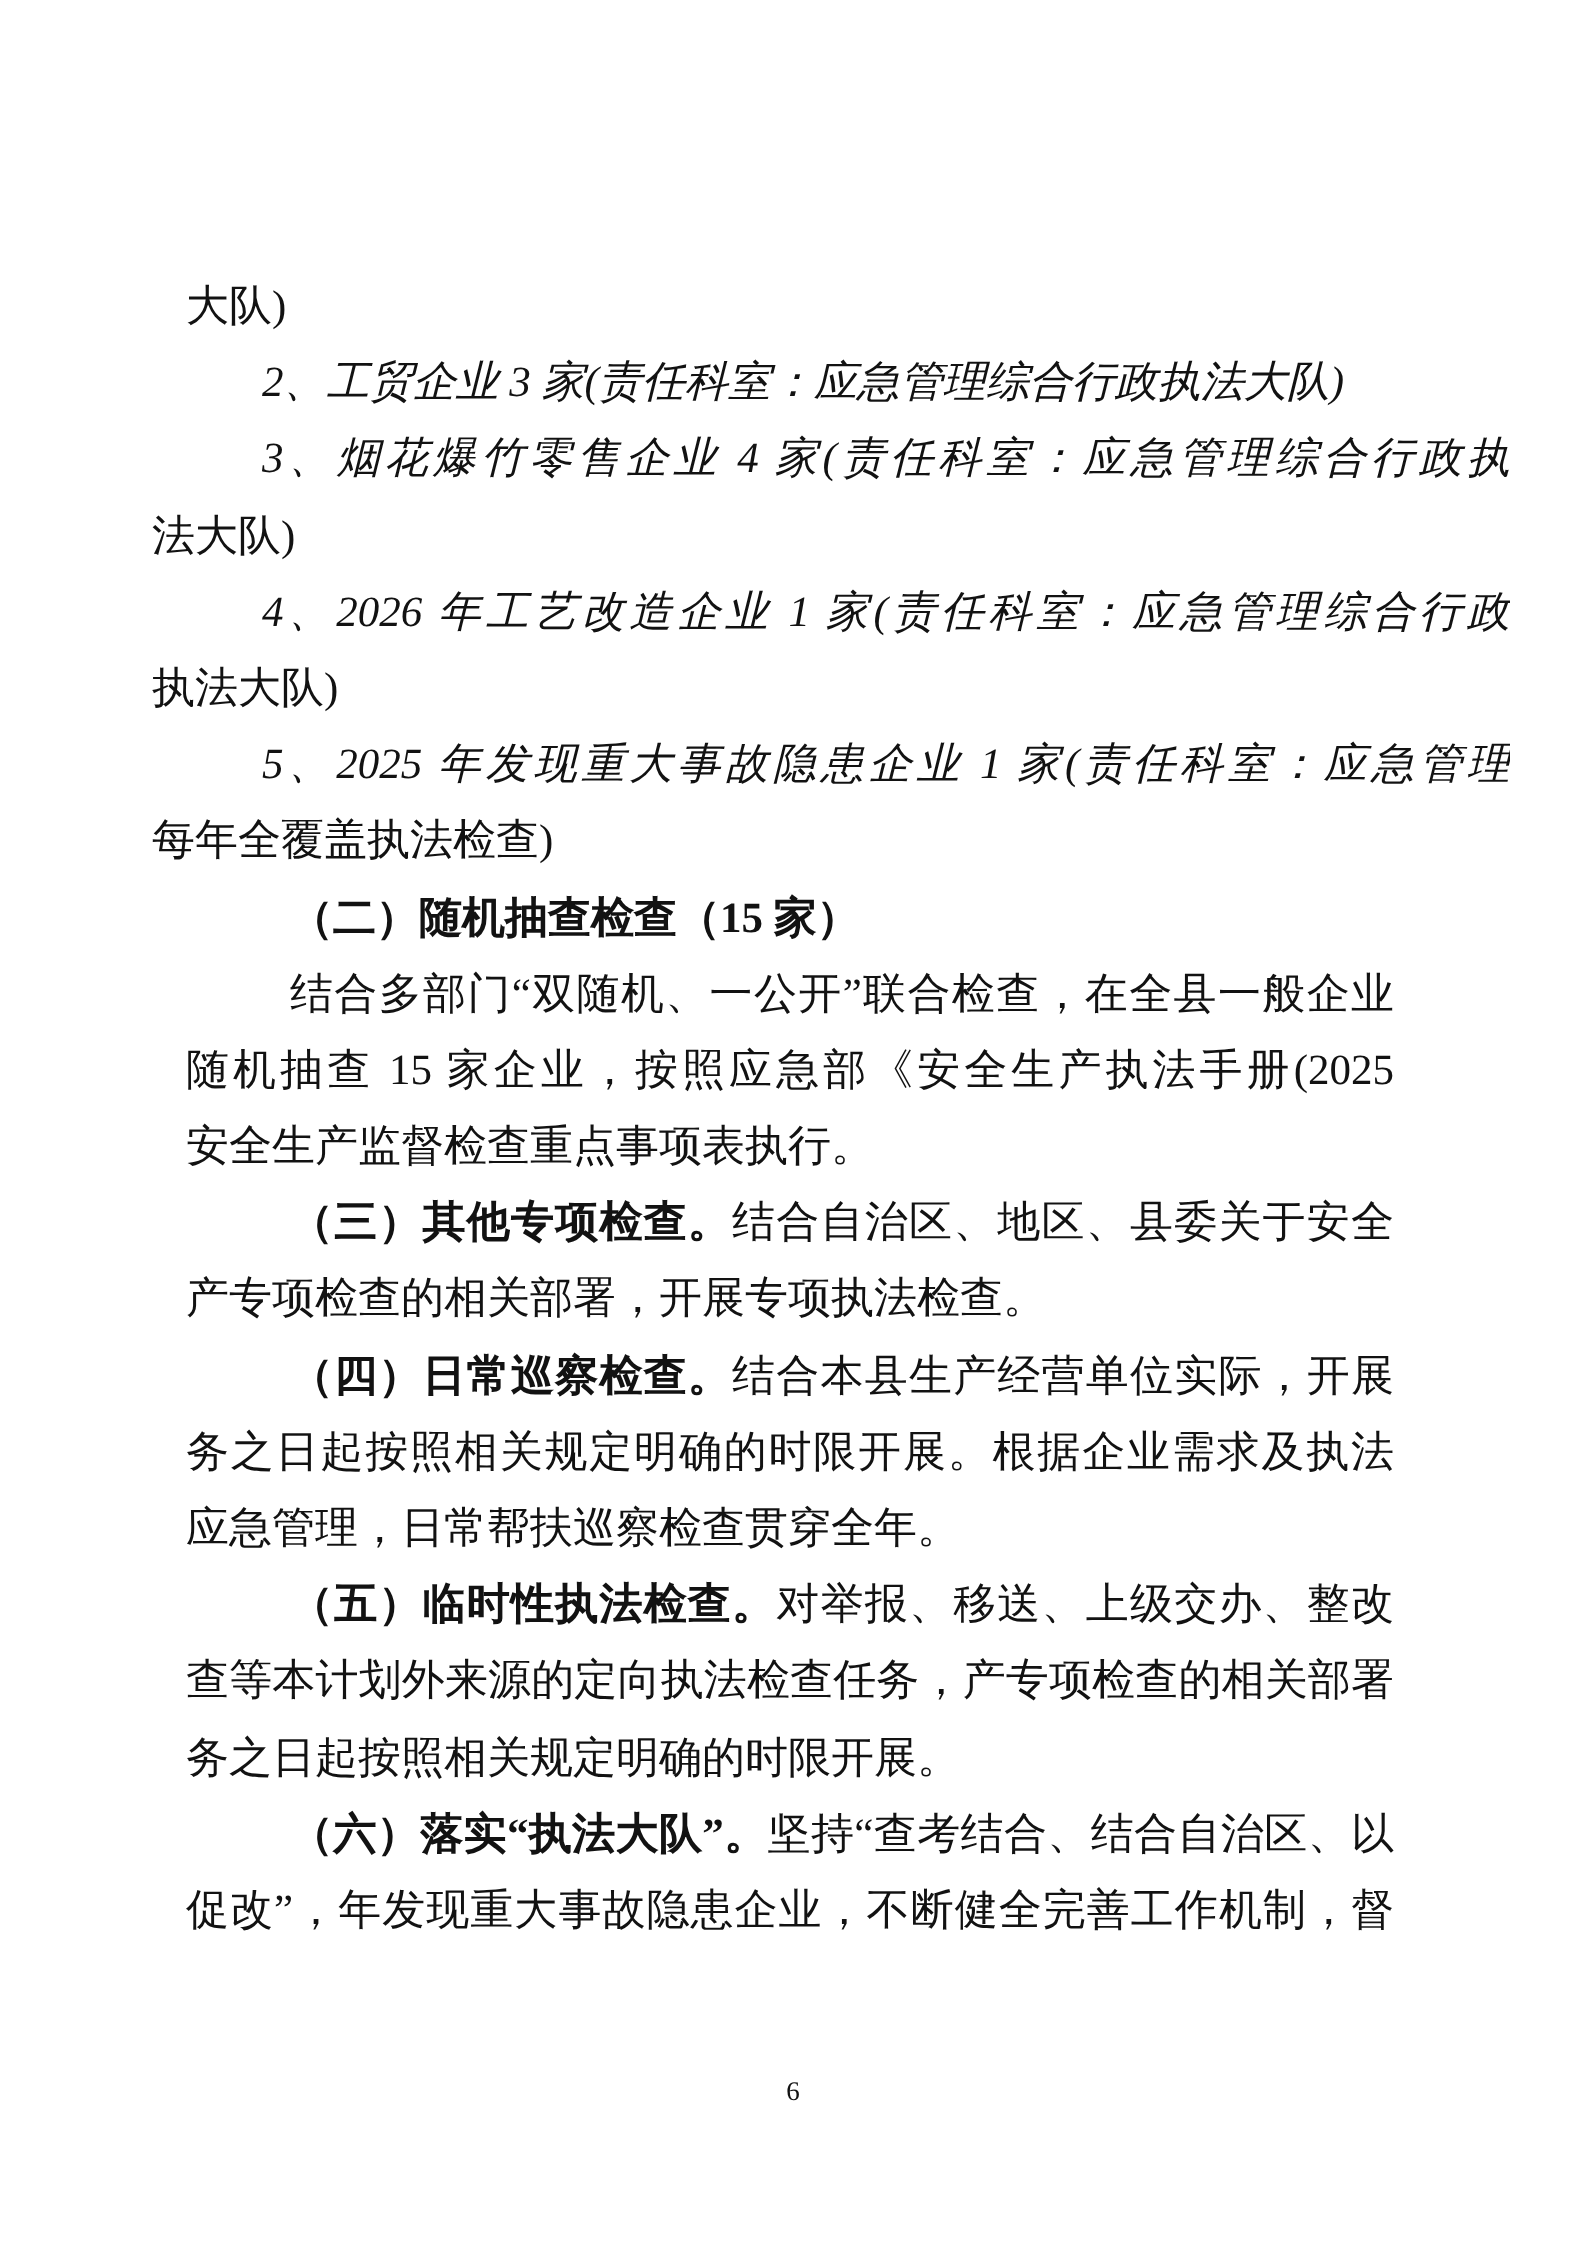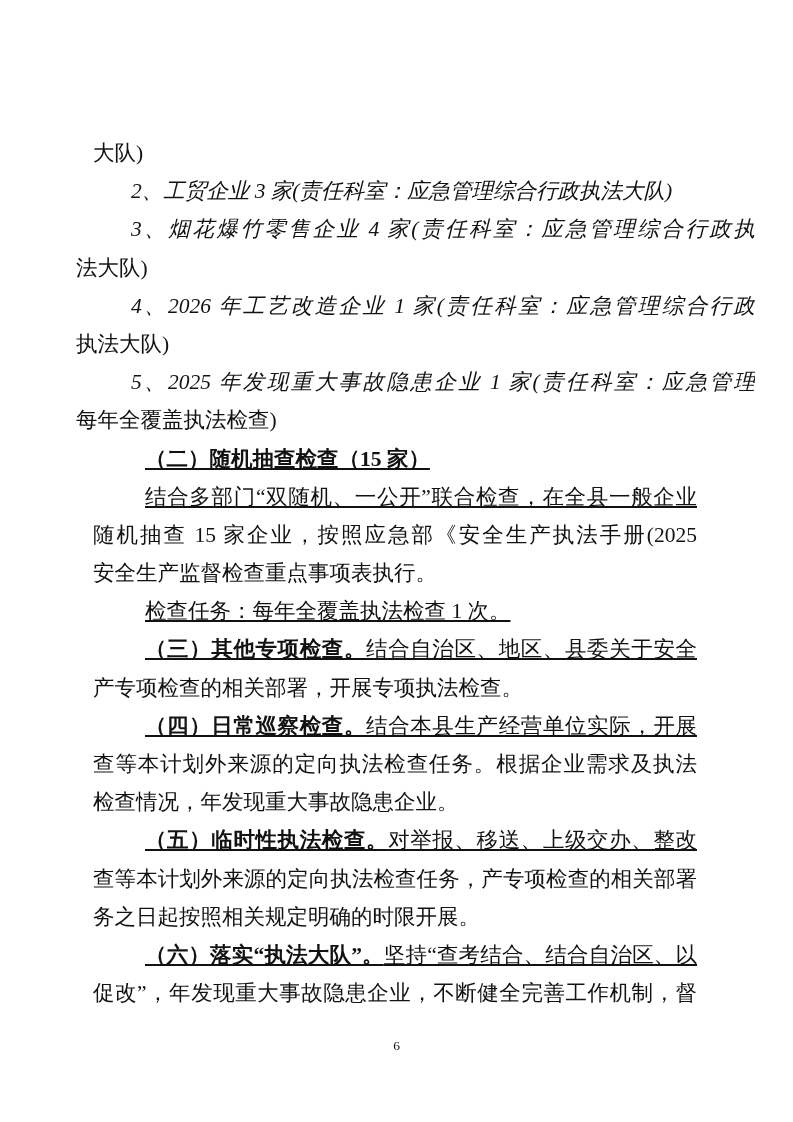--- a/index.html
+++ b/index.html
@@ -33,21 +33,21 @@
   
   .line.normal {
     margin-left: 93px;
     width: 604px;
   }
   
   .line.wide {
     margin-left: 76px;
     width: 679px;
   }
-  .line.first.normal { padding-left: 52px; text-decoration: underline; }
+  .line.first.normal { padding-left: 52px; }
   .line.first.wide   { padding-left: 55px; font-style: italic; }
   
   .line.fill {
     text-align: justify;
     text-align-last: justify;
   }
   .line .b { font-weight: bold; }
   .line.heading { font-weight: bold; }
   .page-footer {
     position: absolute;
@@ -69,26 +69,25 @@
       <div class="line wide first fill"><span>3、烟花爆竹零售企业 4 家(责任科室：应急管理综合行政执</span></div>
       <div class="line wide cont"><span>法大队)</span></div>
       <div class="line wide first fill"><span>4、2026 年工艺改造企业 1 家(责任科室：应急管理综合行政</span></div>
       <div class="line wide cont"><span>执法大队)</span></div>
       <div class="line wide first fill"><span>5、2025 年发现重大事故隐患企业 1 家(责任科室：应急管理</span></div>
       <div class="line wide cont"><span>每年全覆盖执法检查)</span></div>
       <div class="line normal first heading"><span class="b">（二）随机抽查检查（15 家）</span></div>
       <div class="line normal first fill"><span>结合多部门“双随机、一公开”联合检查，在全县一般企业中</span></div>
       <div class="line normal cont fill"><span>随机抽查 15 家企业，按照应急部《安全生产执法手册(2025 版)》</span></div>
       <div class="line normal cont"><span>安全生产监督检查重点事项表执行。</span></div>
-      <div class="line normal first"><span>检查任务：每年全覆盖执法检查 1 次。</span></div>
       <div class="line normal first fill"><span class="b">（三）其他专项检查。</span><span>结合自治区、地区、县委关于安全生</span></div>
       <div class="line normal cont"><span>产专项检查的相关部署，开展专项执法检查。</span></div>
       <div class="line normal first fill"><span class="b">（四）日常巡察检查。</span><span>结合本县生产经营单位实际，开展工</span></div>
-      <div class="line normal cont fill"><span>查等本计划外来源的定向执法检查任务。根据企业需求及执法</span></div>
-      <div class="line normal cont"><span>检查情况，年发现重大事故隐患企业。</span></div>
+      <div class="line normal cont fill"><span>务之日起按照相关规定明确的时限开展。根据企业需求及执法</span></div>
+      <div class="line normal cont"><span>应急管理，日常帮扶巡察检查贯穿全年。</span></div>
       <div class="line normal first fill"><span class="b">（五）临时性执法检查。</span><span>对举报、移送、上级交办、整改复</span></div>
       <div class="line normal cont fill"><span>查等本计划外来源的定向执法检查任务，产专项检查的相关部署</span></div>
       <div class="line normal cont"><span>务之日起按照相关规定明确的时限开展。</span></div>
       <div class="line normal first fill"><span class="b">（六）落实“执法大队”。</span><span>坚持“查考结合、结合自治区、以考</span></div>
       <div class="line normal cont fill"><span>促改”，年发现重大事故隐患企业，不断健全完善工作机制，督促</span></div>
     </div>
   <div class="page-footer">
     <span>6</span>
   </div>
 </div>

